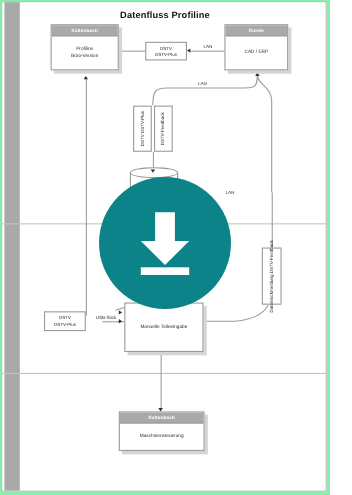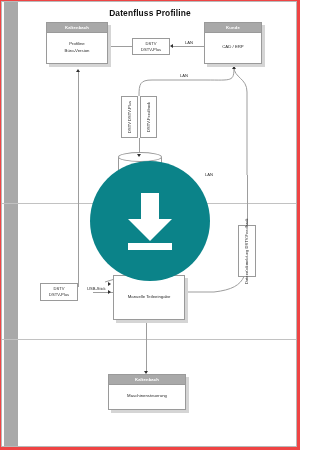--- a/index.html
+++ b/index.html
@@ -1,18 +1,18 @@
 <!DOCTYPE html>
 <html><head>
 <meta charset="utf-8">
 <style>
   html,body{margin:0;padding:0;background:#ffffff;}
   body{width:300px;height:450px;font-family:"Liberation Sans",sans-serif;overflow:hidden;}
 
-  #canvas{position:relative;width:300px;height:450px;background:#ef4444;box-sizing:border-box;}
+  #canvas{position:relative;width:300px;height:450px;background:#86efac;box-sizing:border-box;}
 
   
   .frame{position:absolute;left:1px;top:1px;width:296px;height:446px;border:1px solid #b9b9b9;box-sizing:border-box;background:#fff;}
 
   
   .lane-strip{position:absolute;left:4px;top:2px;width:14px;height:444px;background:#a9a9a9;}
   .lane-label{position:absolute;left:-38px;width:100px;text-align:center;
     writing-mode:vertical-rl;transform:rotate(180deg);
     font-size:5.2px;font-weight:bold;color:#1b1b1b;letter-spacing:.2px;
     font-family:"Liberation Sans",sans-serif;white-space:nowrap;}

